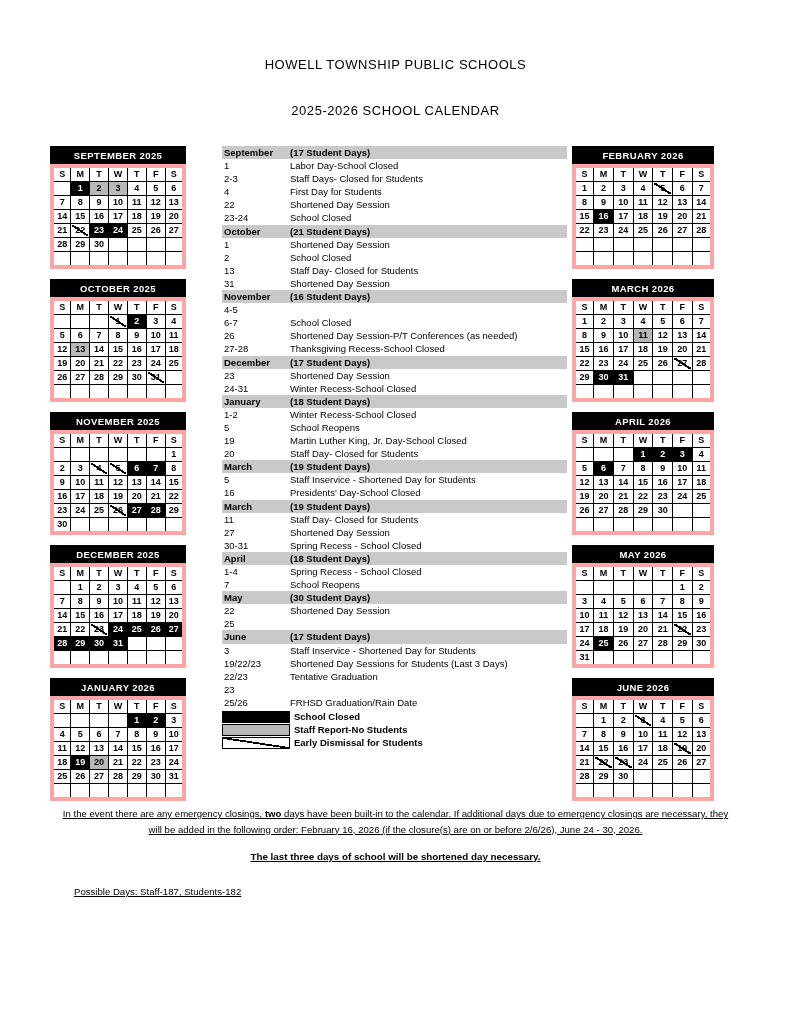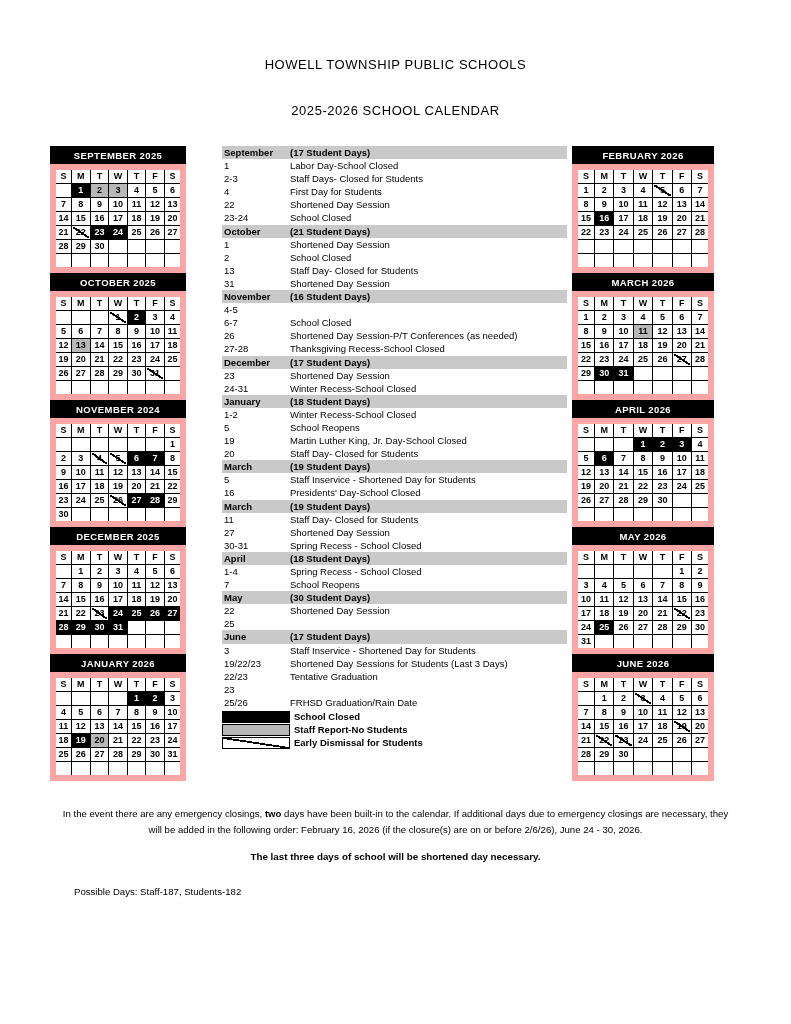--- a/index.html
+++ b/index.html
@@ -38,22 +38,23 @@
   }
 
   .col-left  { position: absolute; left: 50px;  top: 0; width: 136px; }
   .col-mid   { position: absolute; left: 222px; top: 0; width: 345px; }
   .col-right { position: absolute; left: 572px; top: 0; width: 142px; }
 
   
   .cal {
     width: 100%;
     border-collapse: collapse;
-    border: 6px solid #fca5a5;
+    border: 4px solid #fca5a5;
     table-layout: fixed;
+    margin-bottom: 10px;
   }
   .cal caption {
     background: #000;
     color: #fff;
     font-size: 9.5px;
     font-weight: bold;
     letter-spacing: 0.4px;
     padding: 2px 0 3px 0;
     border: 2px solid #000;
     border-bottom: 0;
@@ -138,20 +139,21 @@
     padding-left: 4px;
     line-height: 13px;
   }
 
   
   .footer {
     position: absolute;
     top: 806px;
     left: 0;
     width: 791px;
+    text-decoration: underline;
   }
   .footer .para {
     font-size: 9.6px;
     line-height: 15.5px;
     text-align: center;
     padding: 0 58px;
   }
   .footer .para b { font-weight: bold; }
   .footer .bold-line {
     font-size: 9.8px;
@@ -312,21 +314,21 @@
               <td class="empty">&nbsp;</td>
               <td class="empty">&nbsp;</td>
               <td class="empty">&nbsp;</td>
               <td class="empty">&nbsp;</td>
               <td class="empty">&nbsp;</td>
               <td class="empty">&nbsp;</td>
             </tr>
           </tbody>
         </table>
         <table class="cal">
-          <caption>NOVEMBER 2024</caption>
+          <caption>NOVEMBER 2025</caption>
           <thead>
             <tr>
               <th>S</th>
               <th>M</th>
               <th>T</th>
               <th>W</th>
               <th>T</th>
               <th>F</th>
               <th>S</th>
             </tr>

